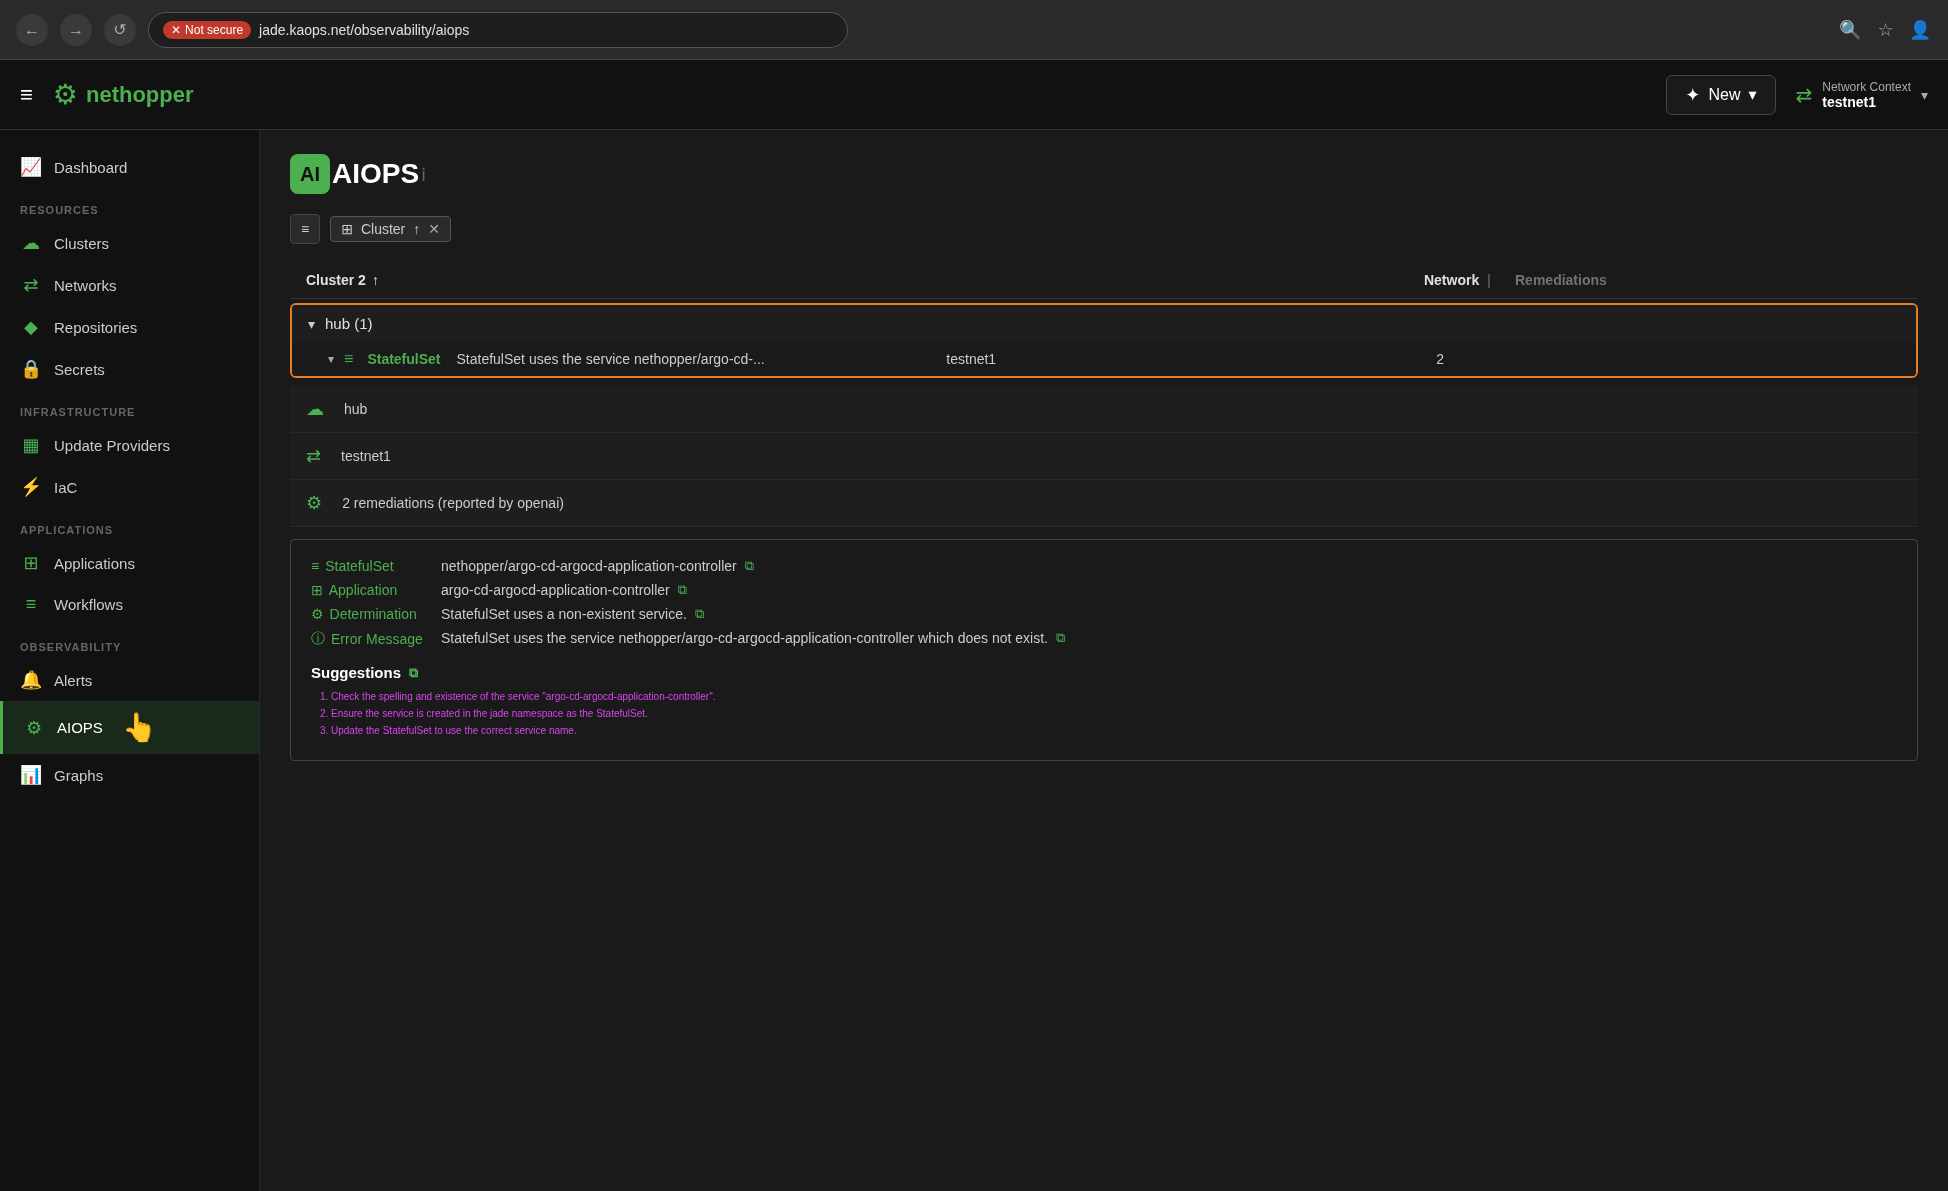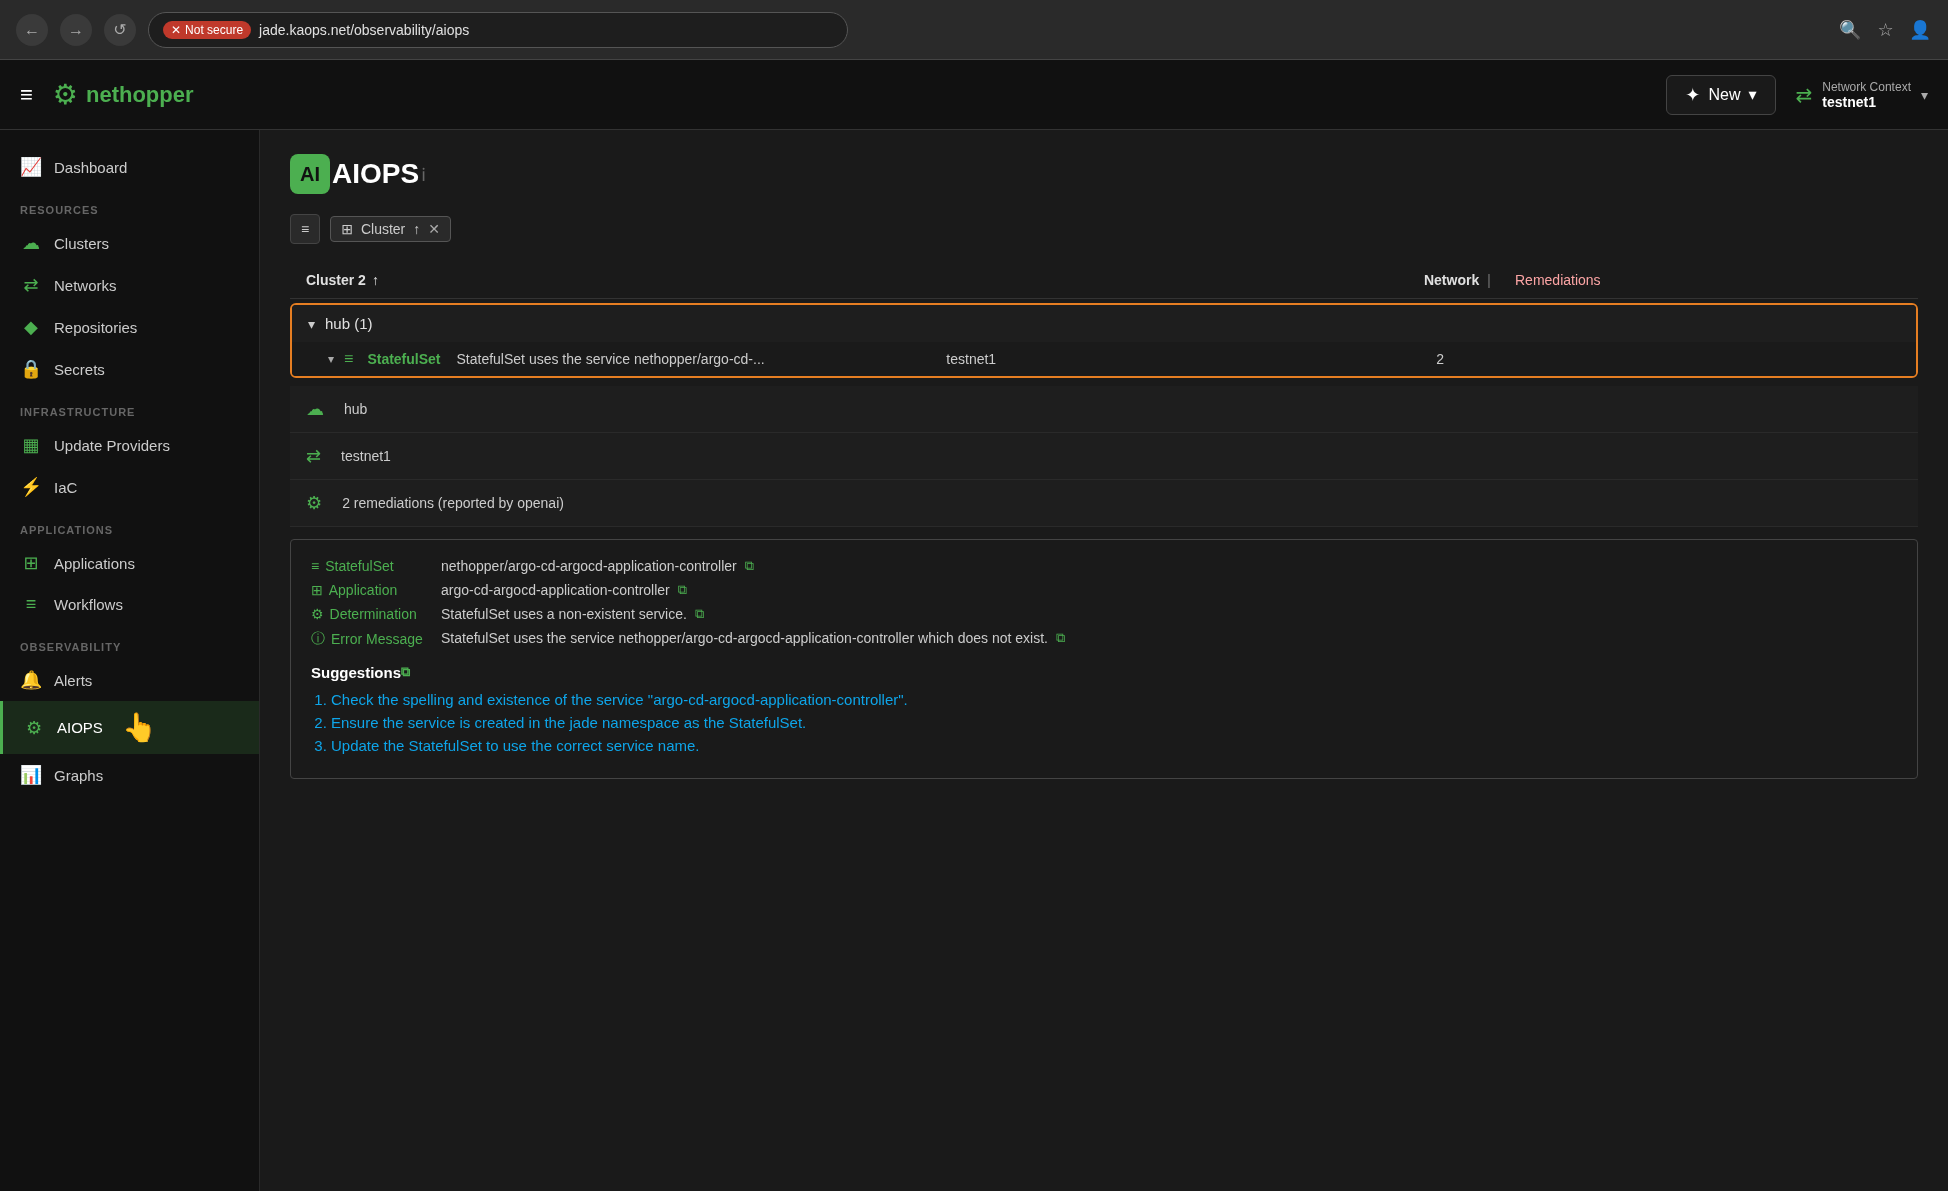--- a/index.html
+++ b/index.html
@@ -236,21 +236,21 @@
     
     .table-header {
       display: flex;
       padding: 10px 16px;
       border-bottom: 1px solid #333;
       margin-bottom: 4px;
       gap: 24px;
     }
     .table-header .col-cluster { flex: 2; color: #e0e0e0; font-weight: 600; font-size: 14px; display: flex; align-items: center; gap: 6px; }
     .table-header .col-network { flex: 1; color: #e0e0e0; font-weight: 600; font-size: 14px; text-align: right; }
-    .table-header .col-remediations { flex: 1; color: #fca5a5; font-weight: 400; font-size: 14px; }
+    .table-header .col-remediations { flex: 1; color: #737373; font-weight: 700; font-size: 14px; }
 
     
     .hub-group {
       border: 2px solid #e67e22;
       border-radius: 6px;
       margin-bottom: 8px;
       overflow: hidden;
     }
     .hub-header-row {
       display: flex;
@@ -320,28 +320,29 @@
     .result-item .value { color: #ccc; display: flex; align-items: center; gap: 8px; }
     .copy-icon { color: #4caf50; cursor: pointer; font-size: 13px; }
 
     .suggestions-title {
       font-weight: 700;
       color: white;
       font-size: 15px;
       margin-top: 16px;
       margin-bottom: 10px;
       display: flex;
-      align-items: flex-start;
+      align-items: flex-end;
+      gap: 8px;
     }
     .suggestions-list {
       padding-left: 20px;
     }
     .suggestions-list li {
-      color: #0ea5e9;
-      font-size: 15px;
+      color: #d946ef;
+      font-size: 10px;
       margin-bottom: 6px;
     }
   </style>
 </head>
 <body>
 
 <div class="browser-bar">
   <button class="nav-btn">
     <span>←</span>
   </button>

